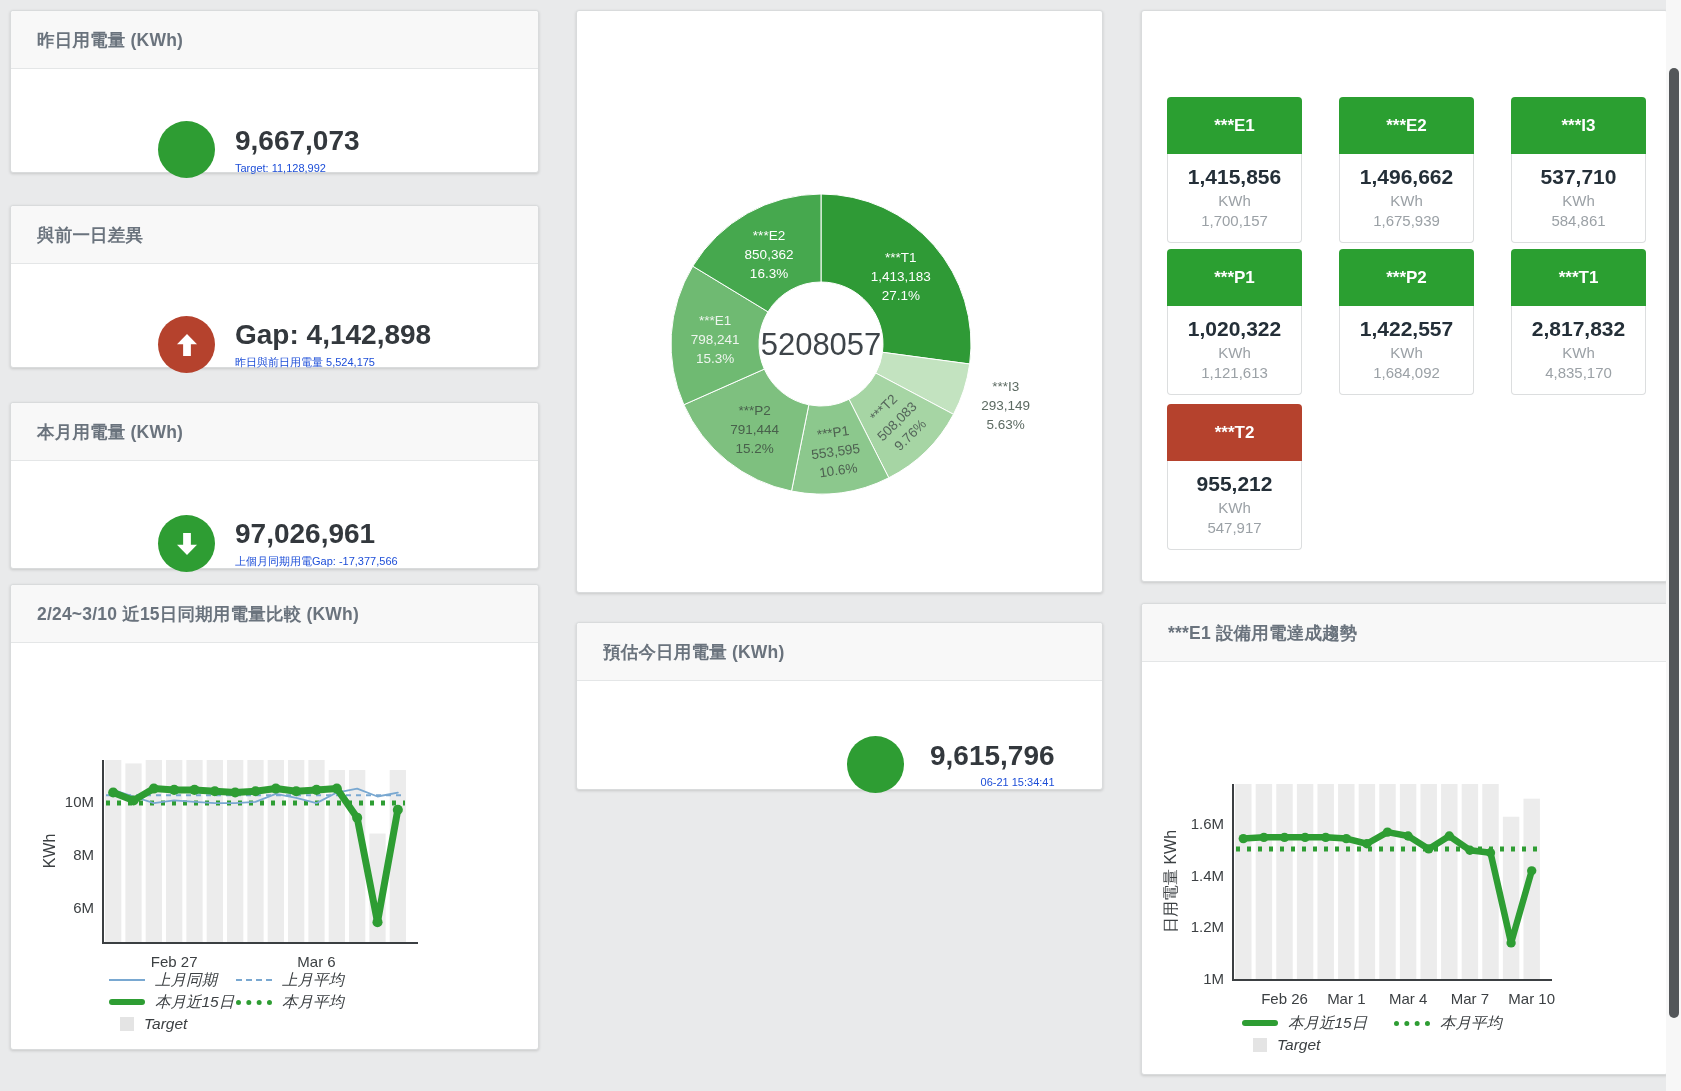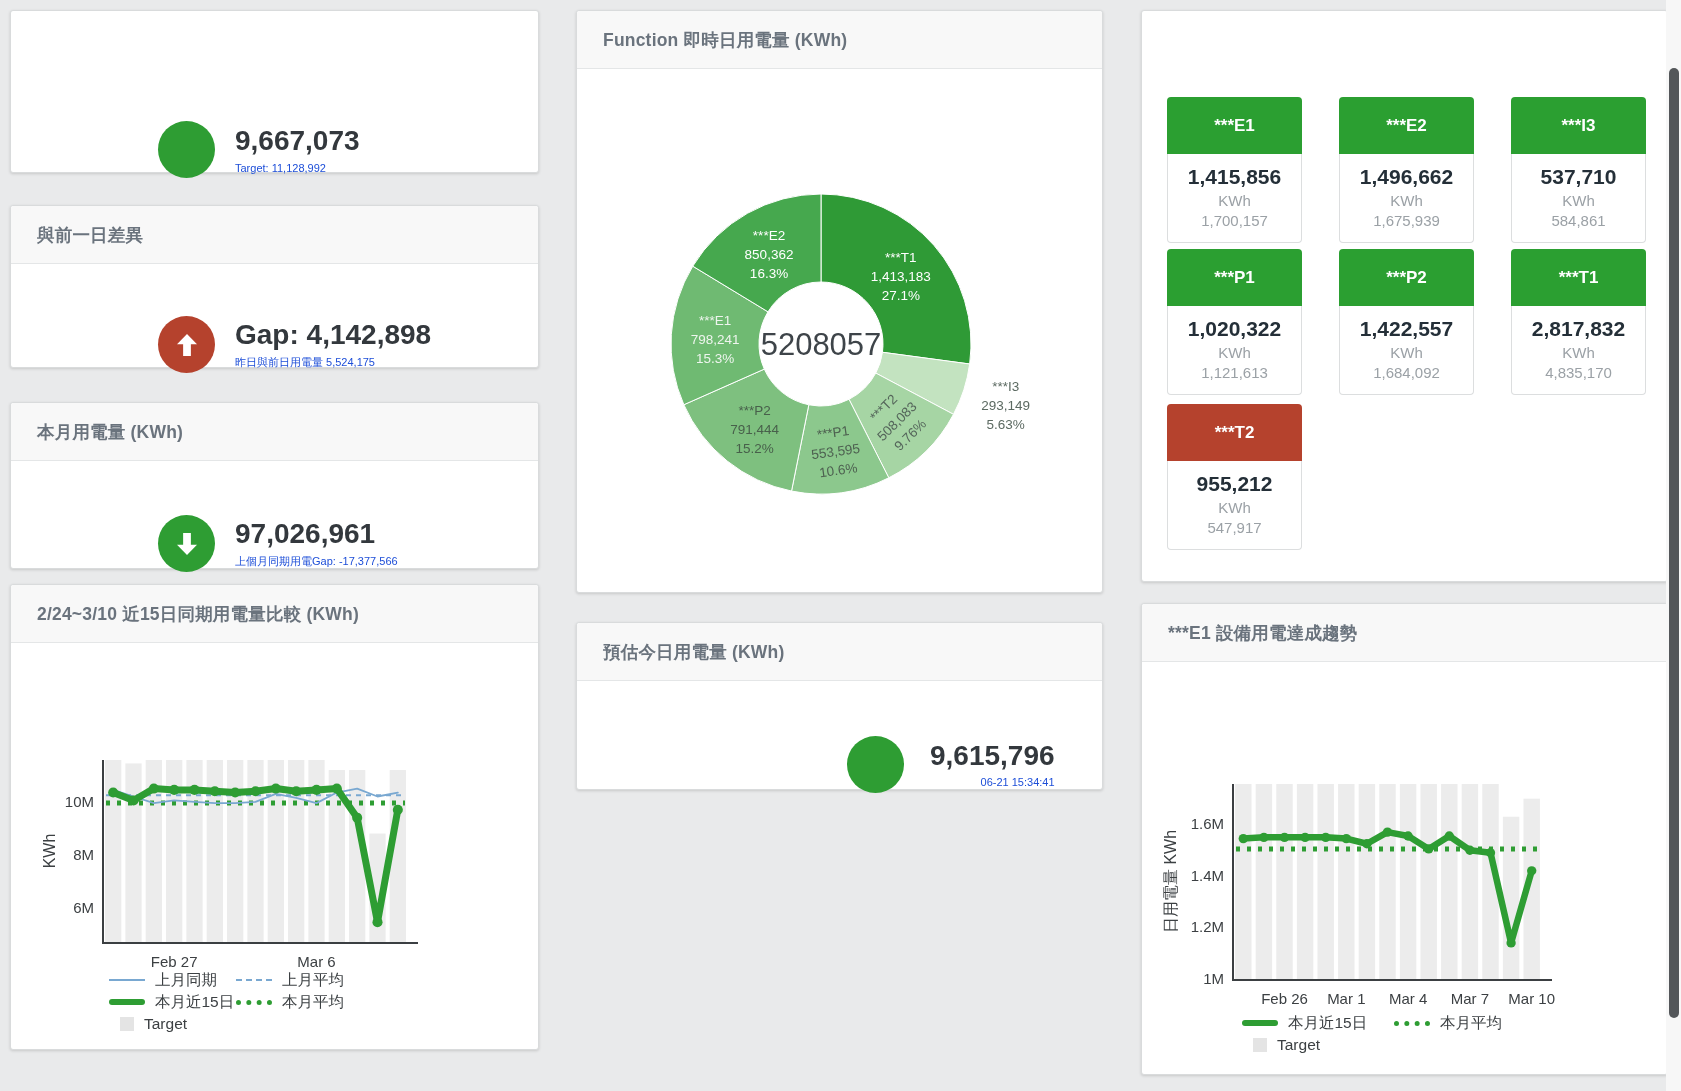--- a/index.html
+++ b/index.html
@@ -31,38 +31,41 @@
   .tile{position:absolute;width:135px;}
   .tile-h{height:57px;border-radius:4px 4px 0 0;display:flex;align-items:center;justify-content:center;
           font-size:17px;font-weight:700;color:#fff;}
   .tile-h-green{background:#2b9f31;}
   .tile-h-red{background:#b5422d;}
   .tile-b{background:#fff;border:1px solid #dcdedf;border-top:none;border-radius:0 0 4px 4px;
           text-align:center;padding:11px 2px 13px;}
   .tile-v{font-size:21px;font-weight:700;color:#242f38;}
   .tile-u{font-size:15px;color:#9ba1a6;margin-top:3px;}
   .tile-t{font-size:15px;color:#9ba1a6;margin-top:3px;}
-  .legend{position:absolute;font-size:15.5px;color:#3c4043;}
+  .legend{position:absolute;font-size:15.5px;color:#3c4043;font-style:italic;}
   .lg-row{display:flex;align-items:center;height:22px;}
   .lg-item{display:flex;align-items:center;}
   .lg-samp{display:inline-block;width:36px;margin-right:10px;flex:0 0 auto;}
   .ls-blue-solid{border-top:2px solid #79a8d1;}
   .ls-blue-dashed{border-top:2px dashed #79a8d1;}
   .ls-green-solid{border-top:6px solid #2e9d33;border-radius:3px;}
   .ls-green-dotted{border-top:5px dotted #2e9d33;}
   .ls-target{width:14px;height:14px;background:#e4e4e4;margin-right:10px;margin-left:11px;display:inline-block;}
   svg{display:block;}
   svg text{font-family:"Liberation Sans","DejaVu Sans",sans-serif;}
   .sb-track{position:absolute;right:0;top:0;width:15px;height:1091px;background:#f7f7f7;}
   .sb-thumb{position:absolute;right:2px;top:68px;width:10px;height:950px;background:#54575a;border-radius:5px;}
 </style>
 </head>
 <body>
 
 <section class="card" style="left:10px;top:10px;width:529px;height:163px;">
+  <header class="card-h">
+    <span class="card-title">昨日用電量 (KWh)</span>
+  </header>
   <div class="card-b stat stat-pad">
     <span class="dot dot-green"></span>
     <div>
       <div class="stat-value">9,667,073</div>
       <div class="stat-sub">Target: 11,128,992</div>
     </div>
   </div>
 </section>
 
 <section class="card" style="left:10px;top:205px;width:529px;height:163px;">
@@ -171,23 +174,20 @@
     <div class="lg-row">
       <span class="lg-item">
           <span class="ls-target"></span>
           <span>Target</span>
         </span>
     </div>
   </div>
 </section>
 
 <section class="card" style="left:576px;top:10px;width:527px;height:583px;">
-  <header class="card-h">
-    <span class="card-title">Function 即時日用電量 (KWh)</span>
-  </header>
   <svg id="chart-donut" width="527" height="520" style="position:absolute;left:0;top:58px;">
       <path d="M 244 125 A 150 150 0 0 1 392.65887922260686 295.01343619367736 L 305.4456700786775 283.2722202933866 A 62 62 0 0 0 244 213 Z" fill="#2f9a36" stroke="#ffffff" stroke-width="1"></path>
       <g transform="translate(323.7970544375367,205.22586365211816)">
         <text text-anchor="middle" font-size="13.5" fill="#ffffff" y="-12"><tspan x="0" dy="0">***T1</tspan><tspan x="0" dy="19">1,413,183</tspan><tspan x="0" dy="19">27.1%</tspan></text>
       </g>
       <path d="M 392.65887922260686 295.01343619367736 A 150 150 0 0 1 376.49402694731555 345.32306039475253 L 298.76419780489044 304.0668649631644 A 62 62 0 0 0 305.4456700786775 283.2722202933866 Z" fill="#c3e3c0" stroke="#ffffff" stroke-width="1"></path>
       <g transform="translate(428.7000622659889,334.3454884463835)">
         <text text-anchor="middle" font-size="13.5" fill="#5c6a62" y="-12"><tspan x="0" dy="0">***I3</tspan><tspan x="0" dy="19">293,149</tspan><tspan x="0" dy="19">5.63%</tspan></text>
       </g>
       <path d="M 376.49402694731555 345.32306039475253 A 150 150 0 0 1 311.7894439020807 408.8080389791535 L 272.01963681286 330.3073227780501 A 62 62 0 0 0 298.76419780489044 304.0668649631644 Z" fill="#a6d5a4" stroke="#ffffff" stroke-width="1"></path>

